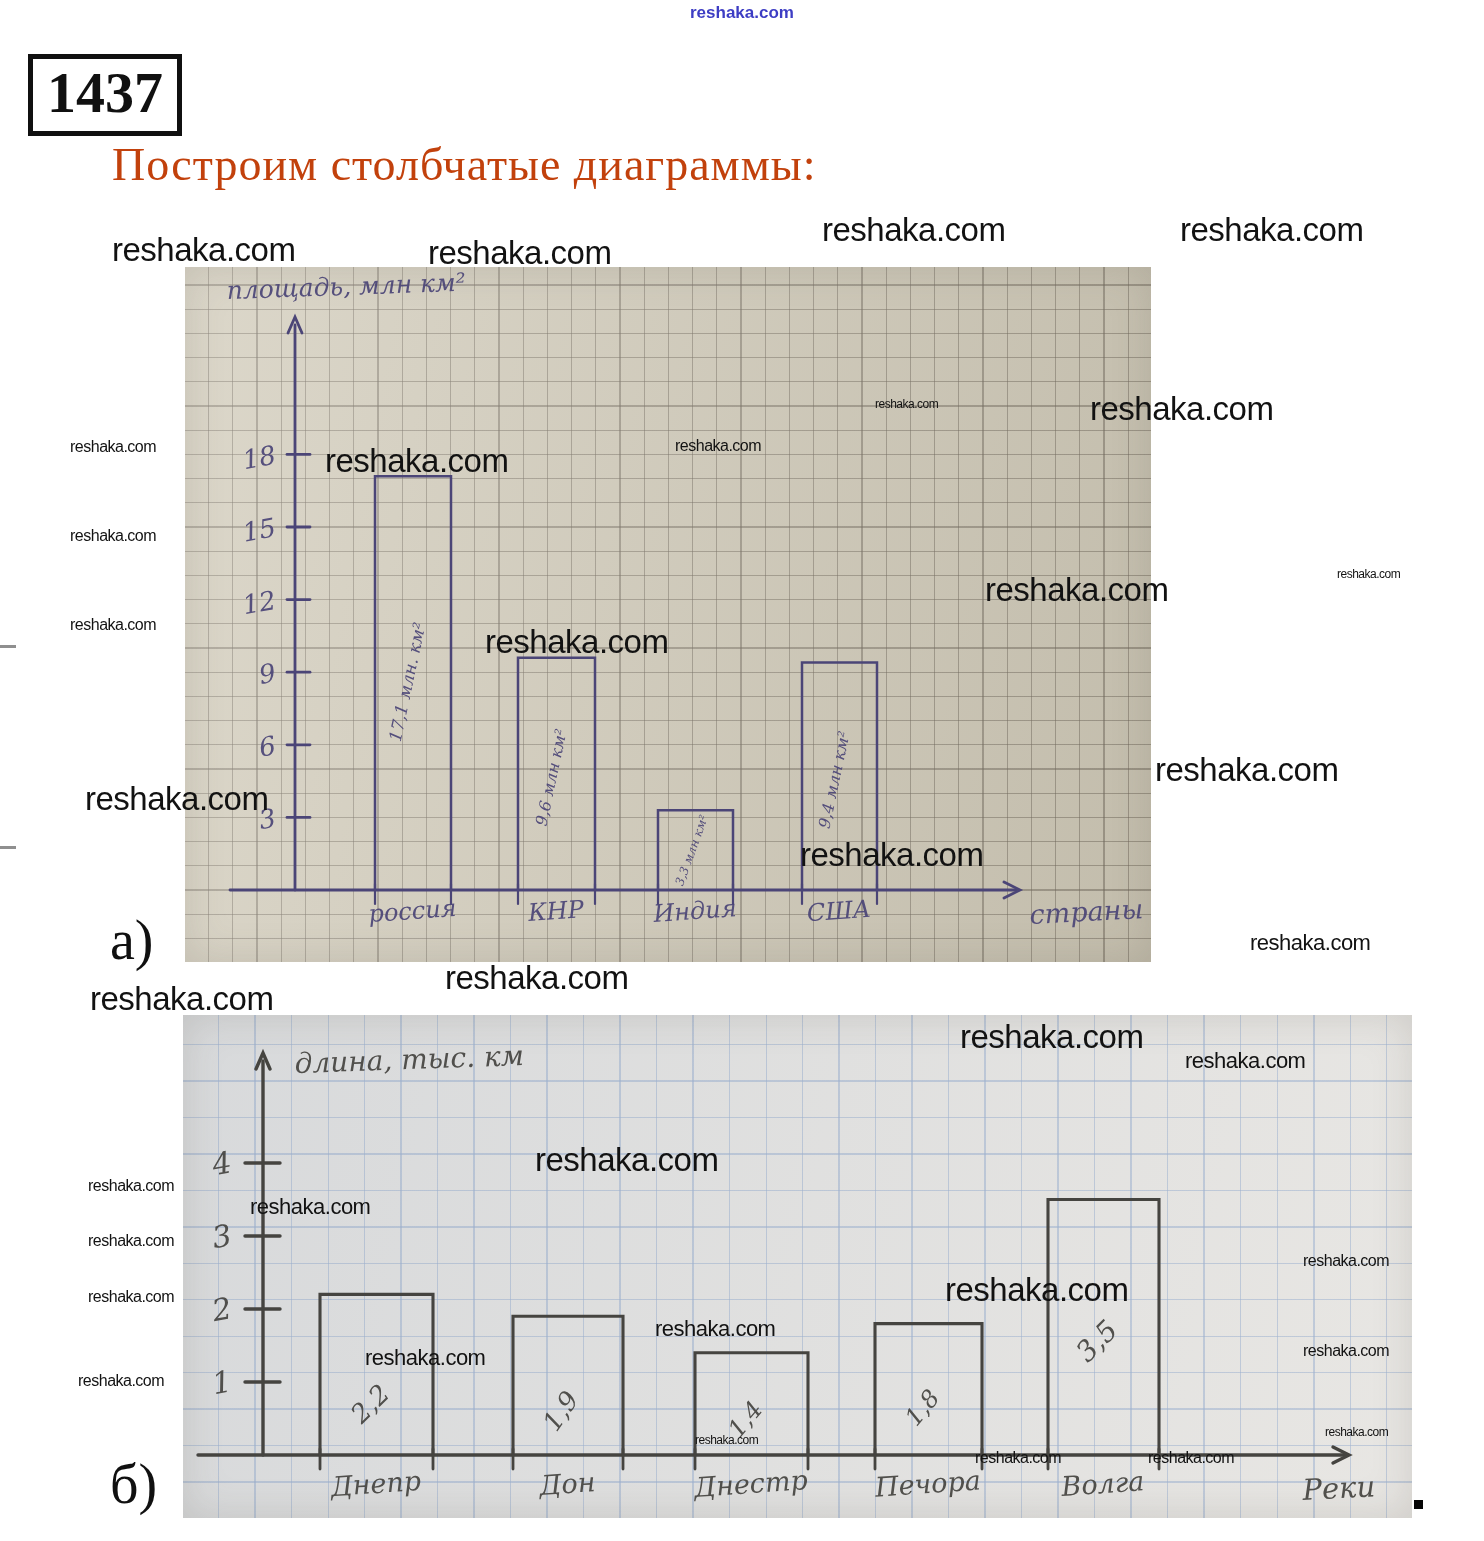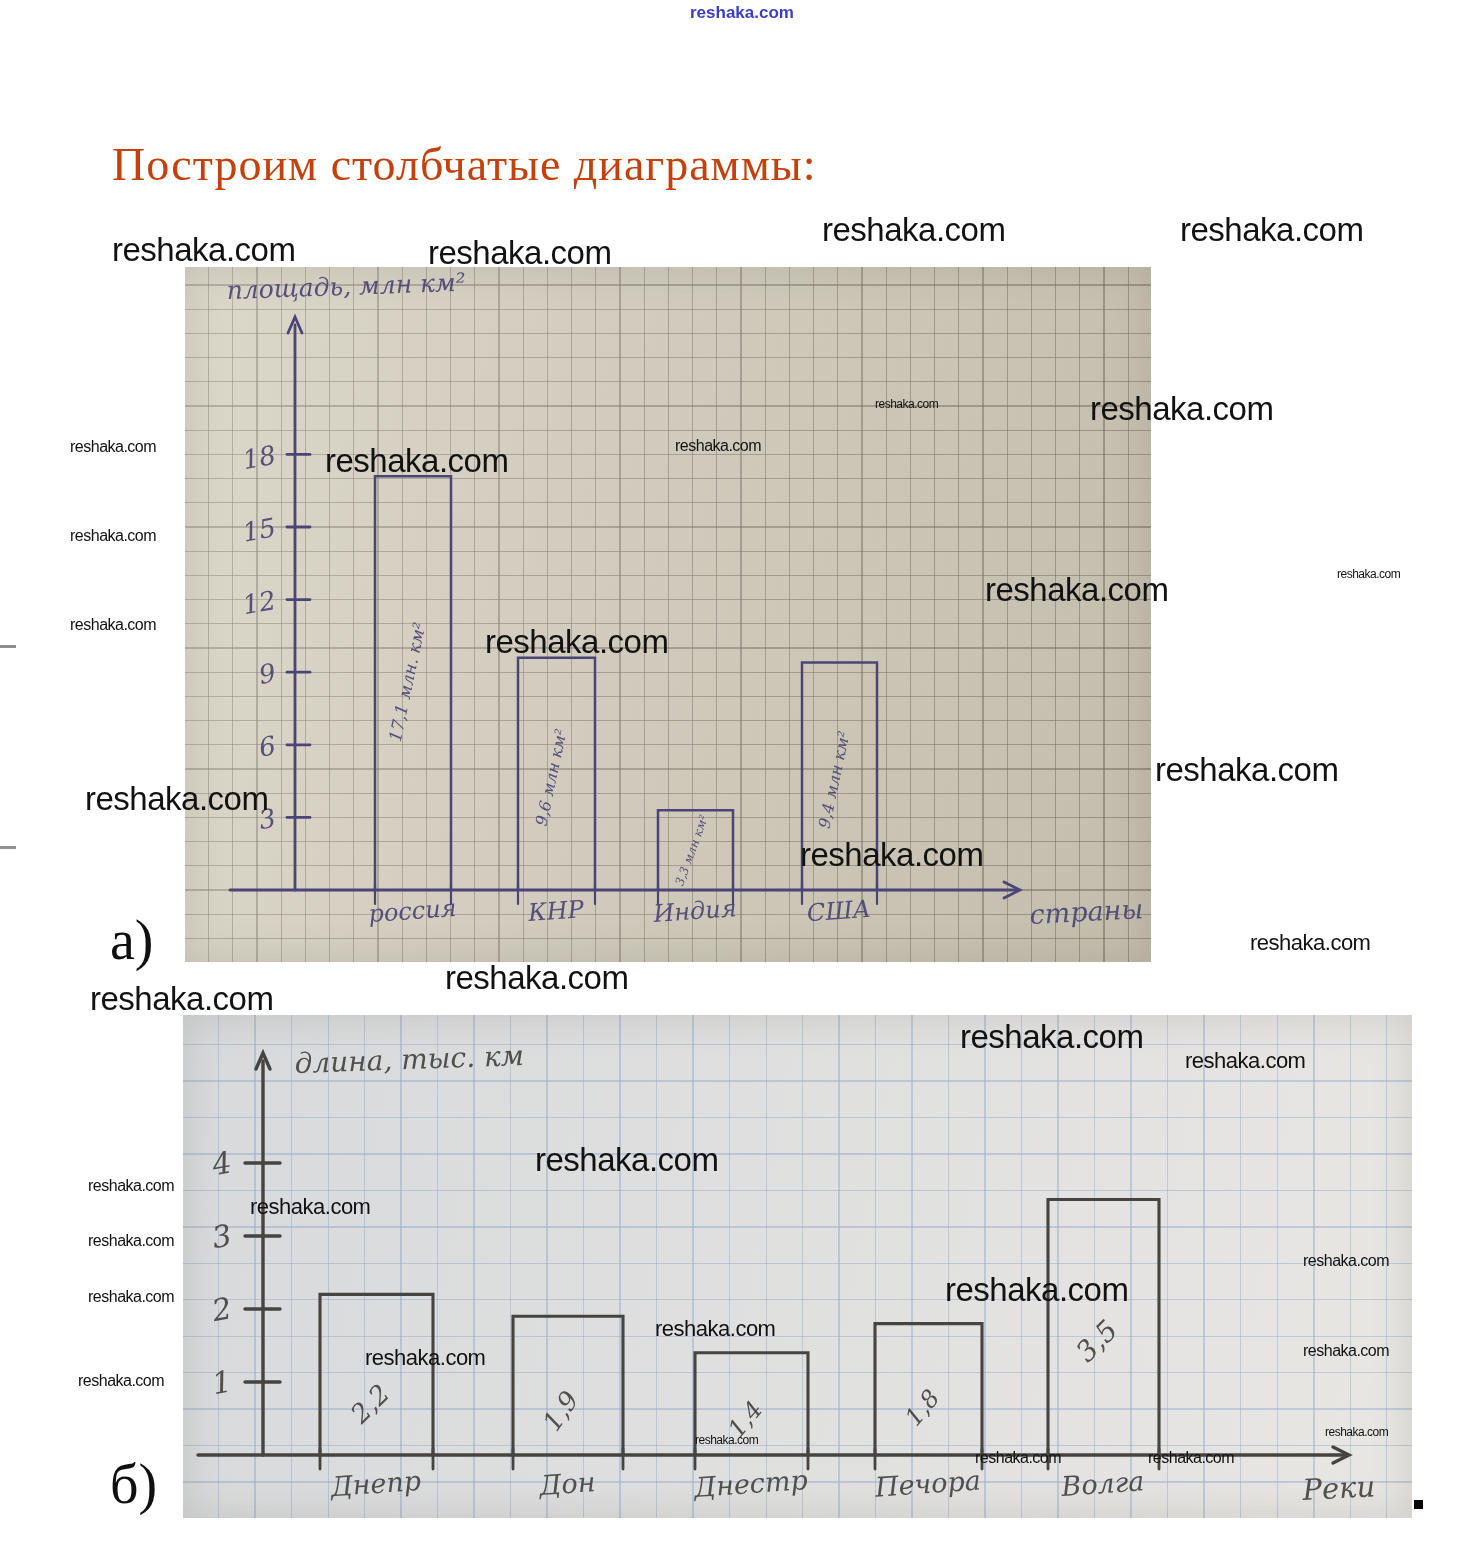--- a/index.html
+++ b/index.html
@@ -35,20 +35,23 @@
   .wm.sm{font-size:16px;}
   .wm.xs{font-size:12px;}
   .wm.blue{font-size:17px;font-weight:700;color:#3d3dc4;letter-spacing:0;}
   svg{position:absolute;left:0;top:0;}
   svg text{font-family:"DejaVu Serif",serif;font-style:italic;}
 </style>
 </head>
 <body>
 
 <div id="page">
+  <div id="number-box">
+    <span>1437</span>
+  </div>
   <div id="title">Построим столбчатые диаграммы:</div>
 
   <div class="edge-dash" style="top:645px;"></div>
   <div class="edge-dash" style="top:846px;"></div>
 
   <div id="photo-a" class="photo">
     <svg id="chart-a-svg" width="966" height="695" viewBox="0 0 966 695">
         <path d="M 110 623 L 110 58" stroke="#4b4577" stroke-width="2.8" fill="none" stroke-linecap="round"></path>
         <path d="M 103 66 L 110 50 L 117 66" stroke="#4b4577" stroke-width="2.8" fill="none" stroke-linecap="round"></path>
         <path d="M 45 623 L 831 623" stroke="#4b4577" stroke-width="2.8" fill="none" stroke-linecap="round"></path>

